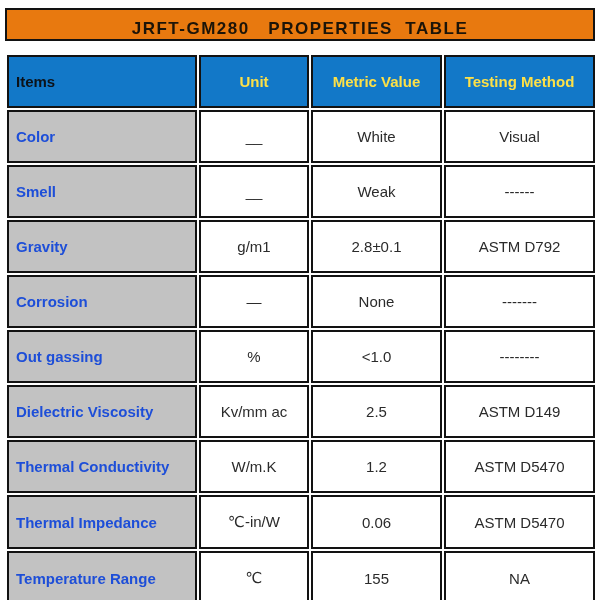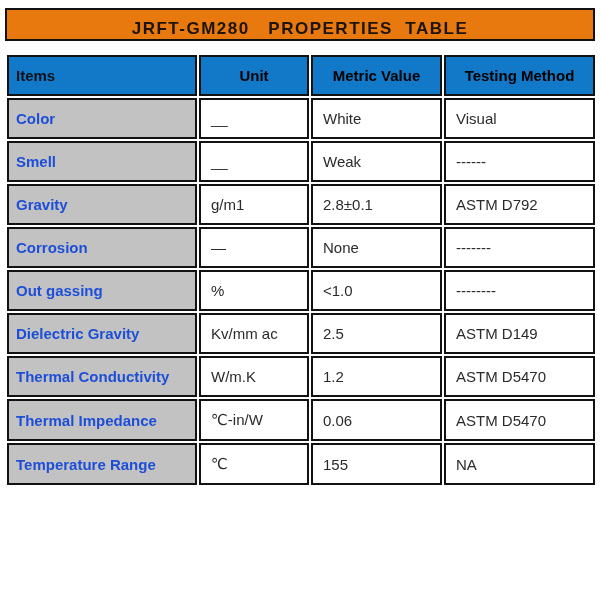--- a/index.html
+++ b/index.html
@@ -38,44 +38,45 @@
   table.props {
     border-collapse: separate;
     border-spacing: 2px;
     width: 590px;
     table-layout: fixed;
     background: #ffffff;
   }
   td {
     box-sizing: border-box;
     border: 2px solid #121212;
-    padding: 10px;
+    padding: 16px;
     vertical-align: middle;
     overflow: hidden;
   }
   tr.hdr td {
     background: #1278C8;
-    color: #000000;
+    color: #fde047;
     font-weight: bold;
     font-size: 15px;
     height: 31px;
   }
   tr.data td { height: 37px; }
   td.item {
     background: #C2C2C2;
     color: #1d4ed8;
     font-weight: bold;
     font-size: 15px;
     text-align: left;
     padding-left: 7px;
   }
   td.c {
     background: #ffffff;
     color: #2b2b2b;
     font-size: 15px;
+    text-align: center;
   }
   tr.hdr td.item { background: #1278C8; color: #0c1219; }
   tr.hdr td.c { text-align: center; }
   td.c sup {
     font-size: 10px;
     font-weight: bold;
     vertical-align: super;
     line-height: 0;
   }
   td.c b.mb { font-weight: bold; }
@@ -135,21 +136,21 @@
       <tr class="data">
         <td class="item">Out gassing</td>
         <td class="c">%</td>
         <td class="c">&lt;1.0</td>
         <td class="c">--------</td>
       </tr>
 
 
 
       <tr class="data">
-        <td class="item">Dielectric Gravity</td>
+        <td class="item">Dielectric Viscosity</td>
         <td class="c">Kv/mm ac</td>
         <td class="c">2.5</td>
         <td class="c">ASTM D149</td>
       </tr>
 
 
 
       <tr class="data">
         <td class="item">Thermal Conductivity</td>
         <td class="c">W/m.K</td>

